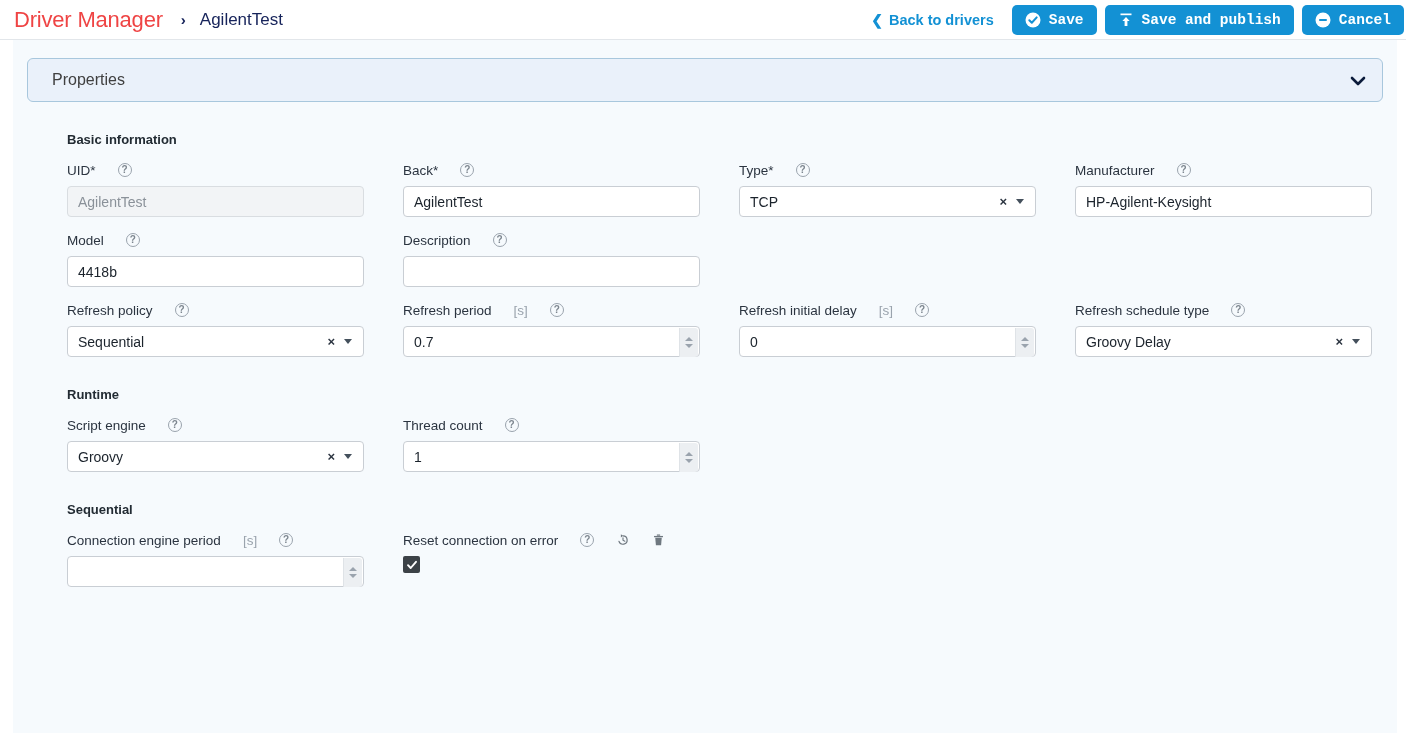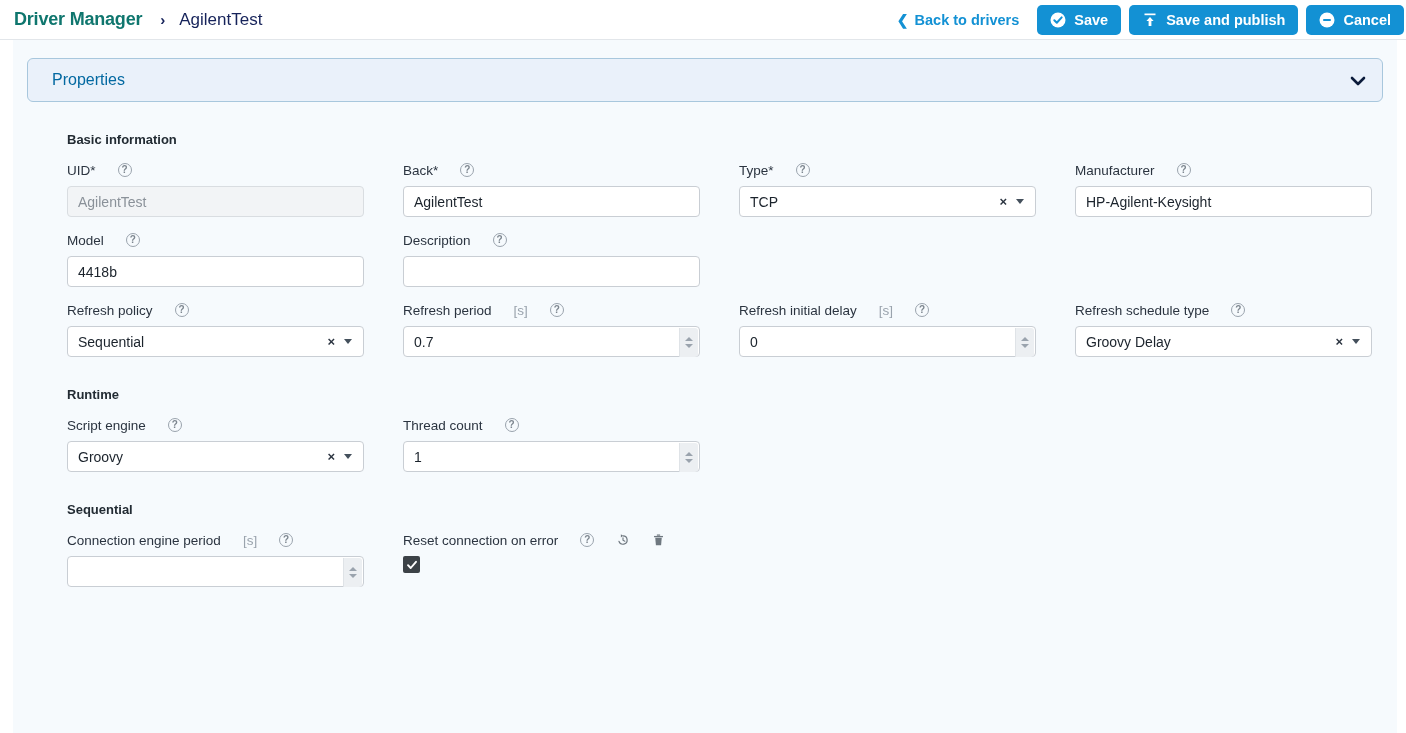--- a/index.html
+++ b/index.html
@@ -15,23 +15,23 @@
   .topbar {
     position: relative;
     height: 40px;
     background: #ffffff;
     border-bottom: 1px solid #e2e6ea;
     display: flex;
     align-items: center;
     padding: 0 8px 0 14px;
   }
   .crumb-title {
-    font-size: 18px;
-    font-weight: bold;
-    color: #0f766e;
+    font-size: 22px;
+    font-weight: normal;
+    color: #ef4444;
     letter-spacing: -0.2px;
     white-space: nowrap;
   }
   .crumb-sep {
     color: #16235a;
     font-size: 15px;
     margin: 0 14px 0 18px;
     font-weight: 600;
   }
   .crumb-sub {
@@ -68,21 +68,21 @@
     align-items: center;
     gap: 8px;
     background: #1391d4;
     color: #ffffff;
     border: none;
     border-radius: 5px;
     height: 30px;
     padding: 0 13px;
     font-size: 14.5px;
     font-weight: bold;
-    font-family: Liberation Sans, sans-serif;
+    font-family: Liberation Mono, monospace;
     cursor: pointer;
     white-space: nowrap;
   }
   .btn svg { display: block; }
   .btn-cancel { margin-right: -6px; }
 
   
   .page {
     position: relative;
     height: 693px;
@@ -110,21 +110,21 @@
     background: #eaf1fa;
     border: 1px solid #a8c7dd;
     border-radius: 6px;
     display: flex;
     align-items: center;
     padding: 0 16px 0 24px;
     cursor: pointer;
   }
   .accordion-title {
     font-size: 16px;
-    color: #0369a1;
+    color: #404040;
   }
   .accordion-chevron {
     margin-left: auto;
     color: #0b1b3a;
     font-size: 15px;
     font-weight: bold;
     line-height: 1;
   }
 
   

